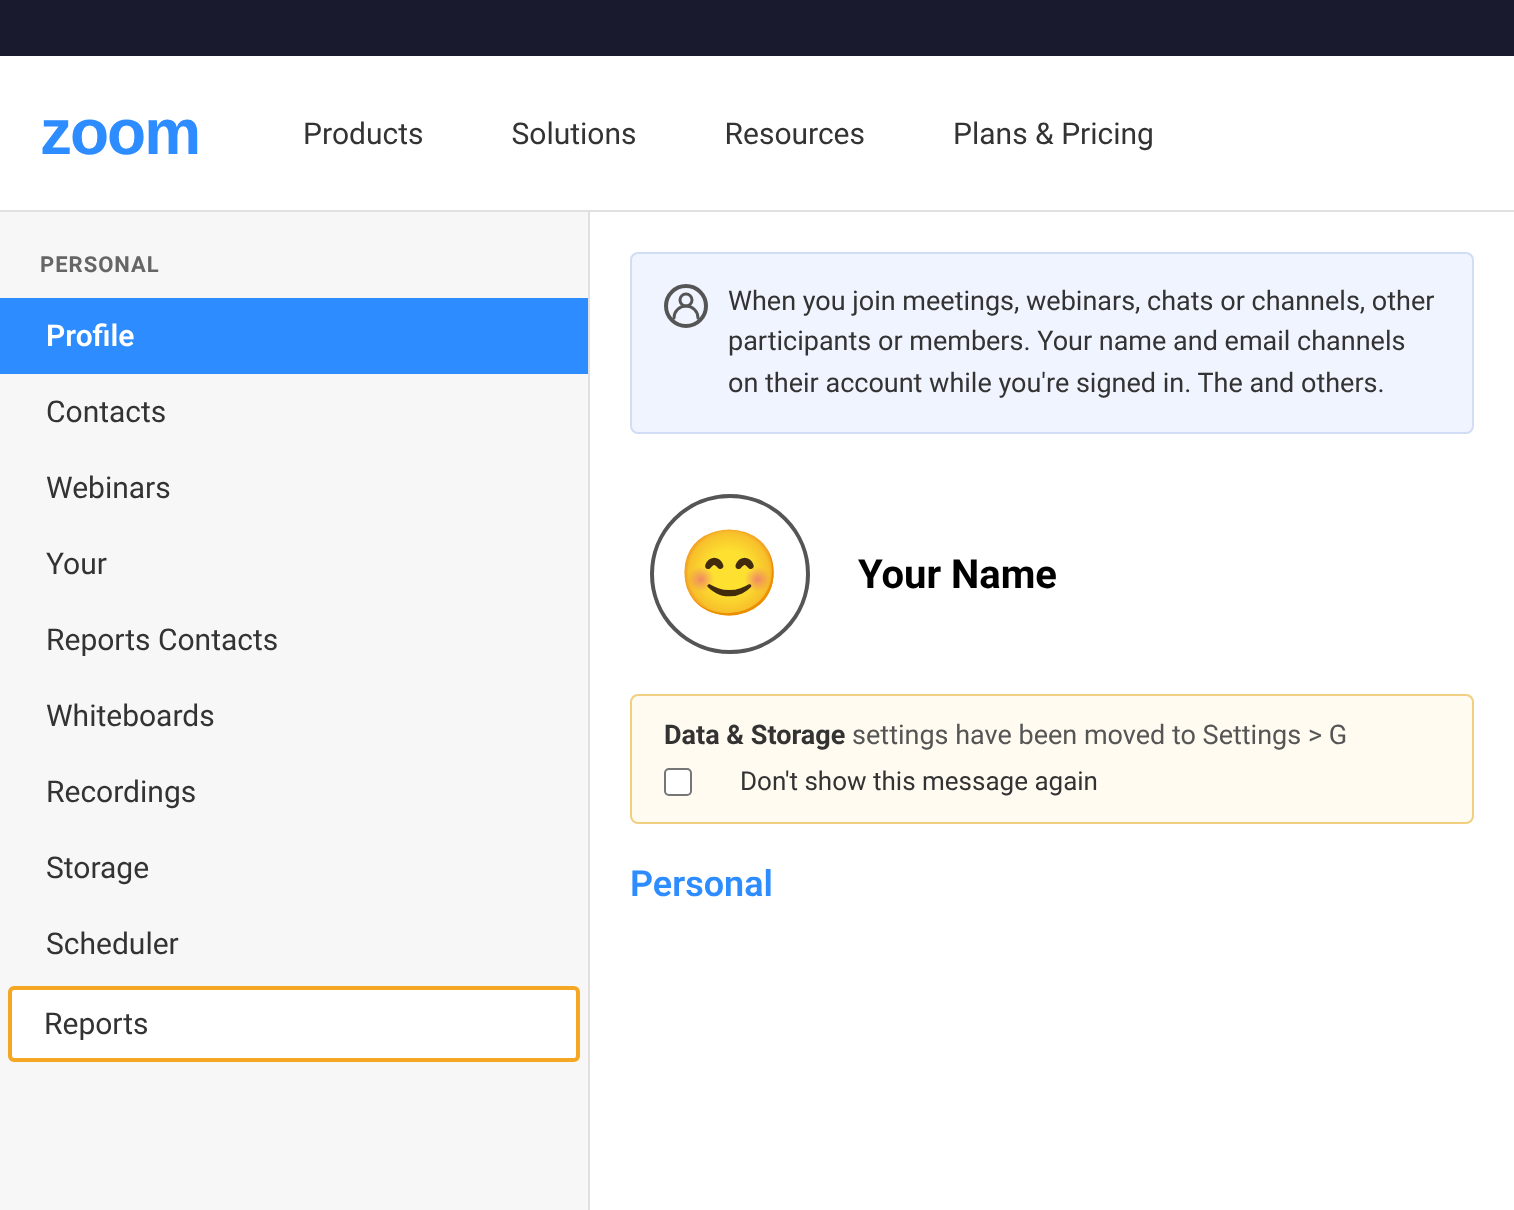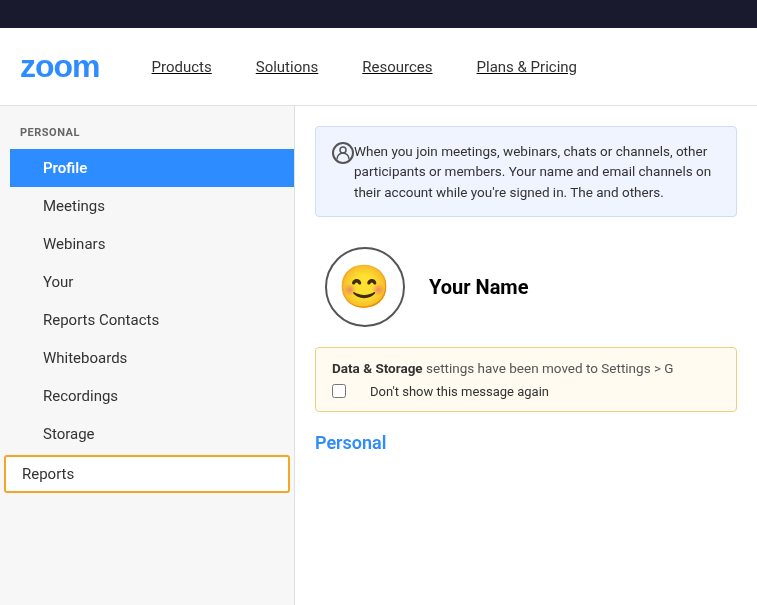--- a/index.html
+++ b/index.html
@@ -27,21 +27,20 @@
       font-weight: 700;
       color: #2D8CFF;
       margin-right: 30px;
       font-family: Arial, sans-serif;
       letter-spacing: -1px;
     }
 
     .nav {
       display: flex;
       gap: 0;
-      text-decoration: underline;
     }
 
     .nav-item {
       padding: 0 22px;
       font-size: 15px;
       color: #333;
       cursor: pointer;
       height: 65px;
       display: flex;
       align-items: center;
@@ -67,27 +66,26 @@
       font-size: 11px;
       font-weight: 700;
       color: #666;
       padding: 0 20px 10px 20px;
       letter-spacing: 0.5px;
     }
 
     .sidebar-item {
       display: flex;
       align-items: center;
-      padding: 10px 33px;
+      padding: 10px 23px;
       font-size: 15px;
       color: #333;
       cursor: pointer;
       border-radius: 0;
       position: relative;
-      margin-left: 10px;
     }
 
     .sidebar-item.active {
       background: #2D8CFF;
       color: #fff;
       font-weight: 600;
     }
 
     .sidebar-item.highlighted {
       border: 2.5px solid #f5a623;
@@ -108,20 +106,21 @@
 
     
     .info-banner {
       background: #f0f4ff;
       border: 1px solid #d0ddf5;
       margin: 20px 20px 0 20px;
       padding: 14px 16px;
       border-radius: 4px;
       display: flex;
       align-items: flex-start;
+      gap: 10px;
       font-size: 13.5px;
       color: #333;
       line-height: 1.5;
     }
 
     .info-icon {
       width: 22px;
       height: 22px;
       border: 2px solid #555;
       border-radius: 50%;
@@ -219,39 +218,42 @@
 
 <div class="layout">
 
   <div class="sidebar">
     <div class="sidebar-section-label">PERSONAL</div>
 
     <div class="sidebar-item active">
       <span>Profile</span>
     </div>
     <div class="sidebar-item">
-      <span>Meetings</span>
+      <span>Contacts</span>
     </div>
     <div class="sidebar-item">
       <span>Webinars</span>
     </div>
     <div class="sidebar-item">
       <span>Your</span>
     </div>
     <div class="sidebar-item">
       <span>Reports Contacts</span>
     </div>
     <div class="sidebar-item">
       <span>Whiteboards</span>
     </div>
     <div class="sidebar-item">
       <span>Recordings</span>
     </div>
     <div class="sidebar-item">
       <span>Storage</span>
+    </div>
+    <div class="sidebar-item">
+      <span>Scheduler</span>
     </div>
     <div class="sidebar-item highlighted">
       <span>Reports</span>
     </div>
   </div>
 
   <div class="main">
 
     <div class="info-banner">
       <div class="info-icon">

